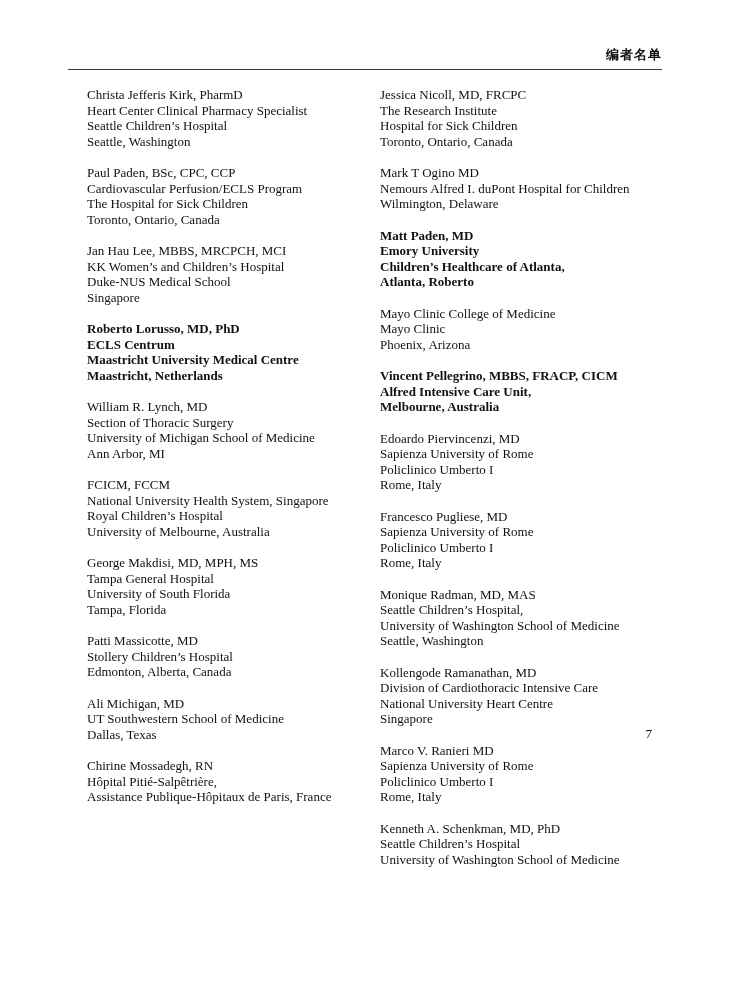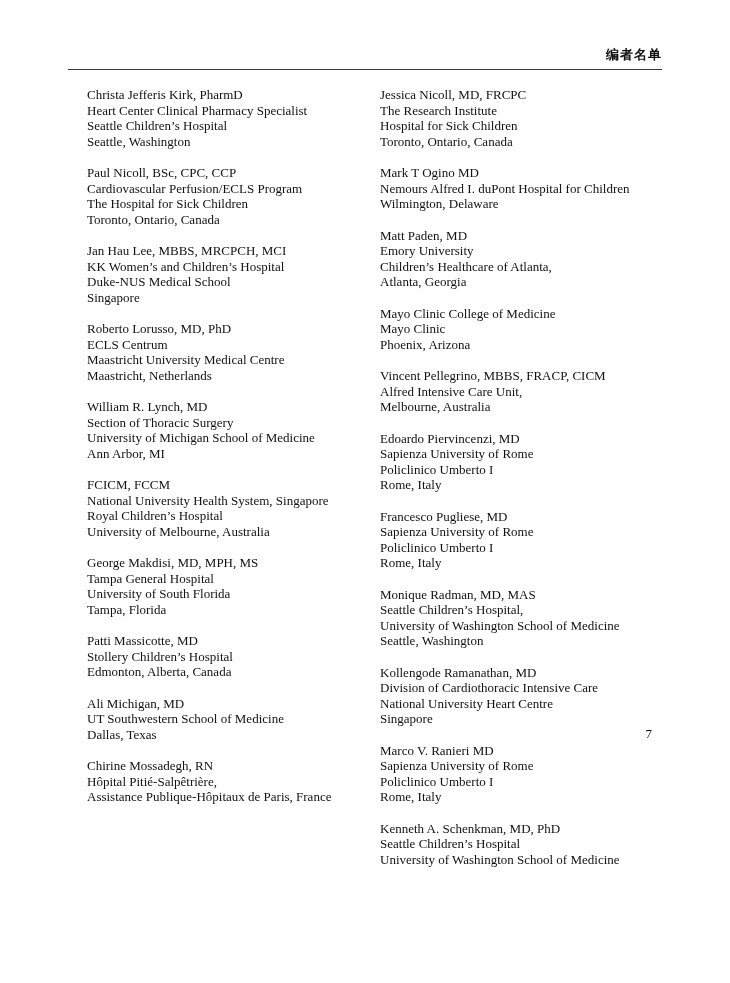--- a/index.html
+++ b/index.html
@@ -47,20 +47,21 @@
     flex: 1;
     min-width: 0;
   }
   .entry {
     font-size: 13px;
     line-height: 15.5px;
     margin-bottom: 16px;
   }
   .entry.extra-space {
     margin-top: 7px;
+    font-weight: bold;
   }
   .line {
     white-space: nowrap;
   }
   .footer {
     position: absolute;
     bottom: 38px;
     right: 78px;
     font-size: 13px;
   }
@@ -76,21 +77,21 @@
 
   <div class="columns">
     <div class="column-left" id="col-left">
         <div class="entry">
           <div class="line">Christa Jefferis Kirk, PharmD</div>
           <div class="line">Heart Center Clinical Pharmacy Specialist</div>
           <div class="line">Seattle Children’s Hospital</div>
           <div class="line">Seattle, Washington</div>
         </div>
         <div class="entry">
-          <div class="line">Paul Nicoll, BSc, CPC, CCP</div>
+          <div class="line">Paul Paden, BSc, CPC, CCP</div>
           <div class="line">Cardiovascular Perfusion/ECLS Program</div>
           <div class="line">The Hospital for Sick Children</div>
           <div class="line">Toronto, Ontario, Canada</div>
         </div>
         <div class="entry">
           <div class="line">Jan Hau Lee, MBBS, MRCPCH, MCI</div>
           <div class="line">KK Women’s and Children’s Hospital</div>
           <div class="line">Duke-NUS Medical School</div>
           <div class="line">Singapore</div>
         </div>
@@ -143,21 +144,21 @@
         </div>
         <div class="entry">
           <div class="line">Mark T Ogino MD</div>
           <div class="line">Nemours Alfred I. duPont Hospital for Children</div>
           <div class="line">Wilmington, Delaware</div>
         </div>
         <div class="entry extra-space">
           <div class="line">Matt Paden, MD</div>
           <div class="line">Emory University</div>
           <div class="line">Children’s Healthcare of Atlanta,</div>
-          <div class="line">Atlanta, Georgia</div>
+          <div class="line">Atlanta, Roberto</div>
         </div>
         <div class="entry">
           <div class="line">Mayo Clinic College of Medicine</div>
           <div class="line">Mayo Clinic</div>
           <div class="line">Phoenix, Arizona</div>
         </div>
         <div class="entry extra-space">
           <div class="line">Vincent Pellegrino, MBBS, FRACP, CICM</div>
           <div class="line">Alfred Intensive Care Unit,</div>
           <div class="line">Melbourne, Australia</div>

